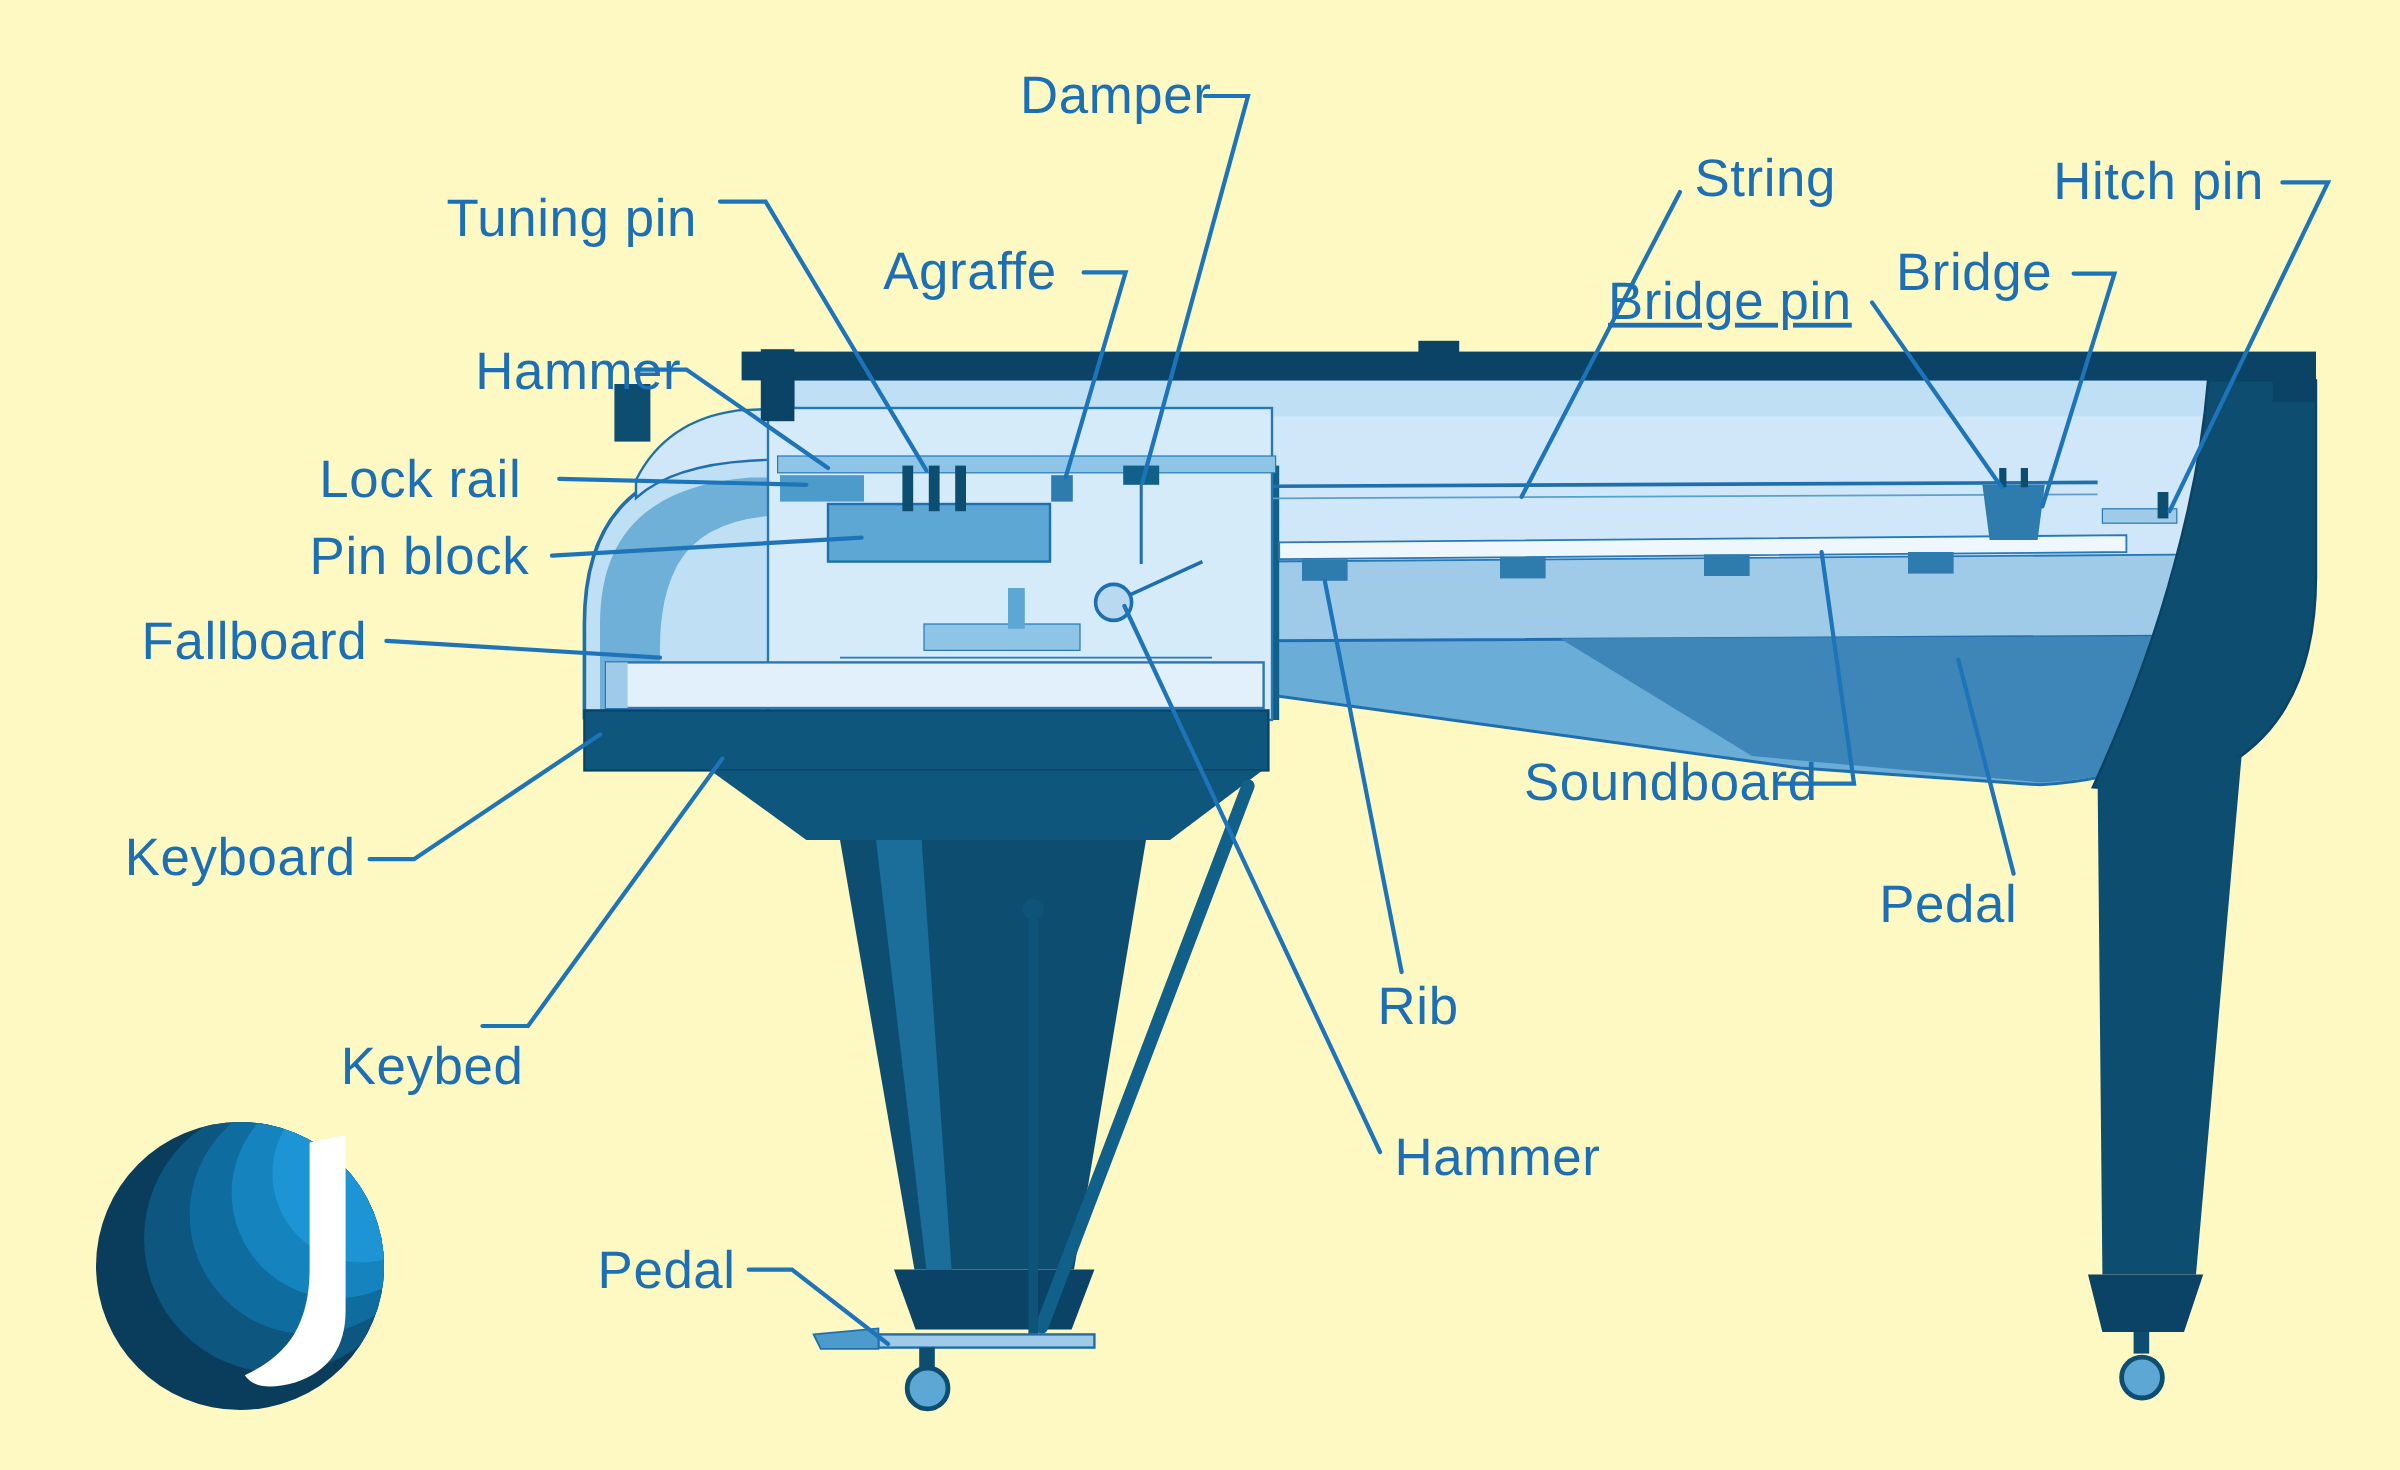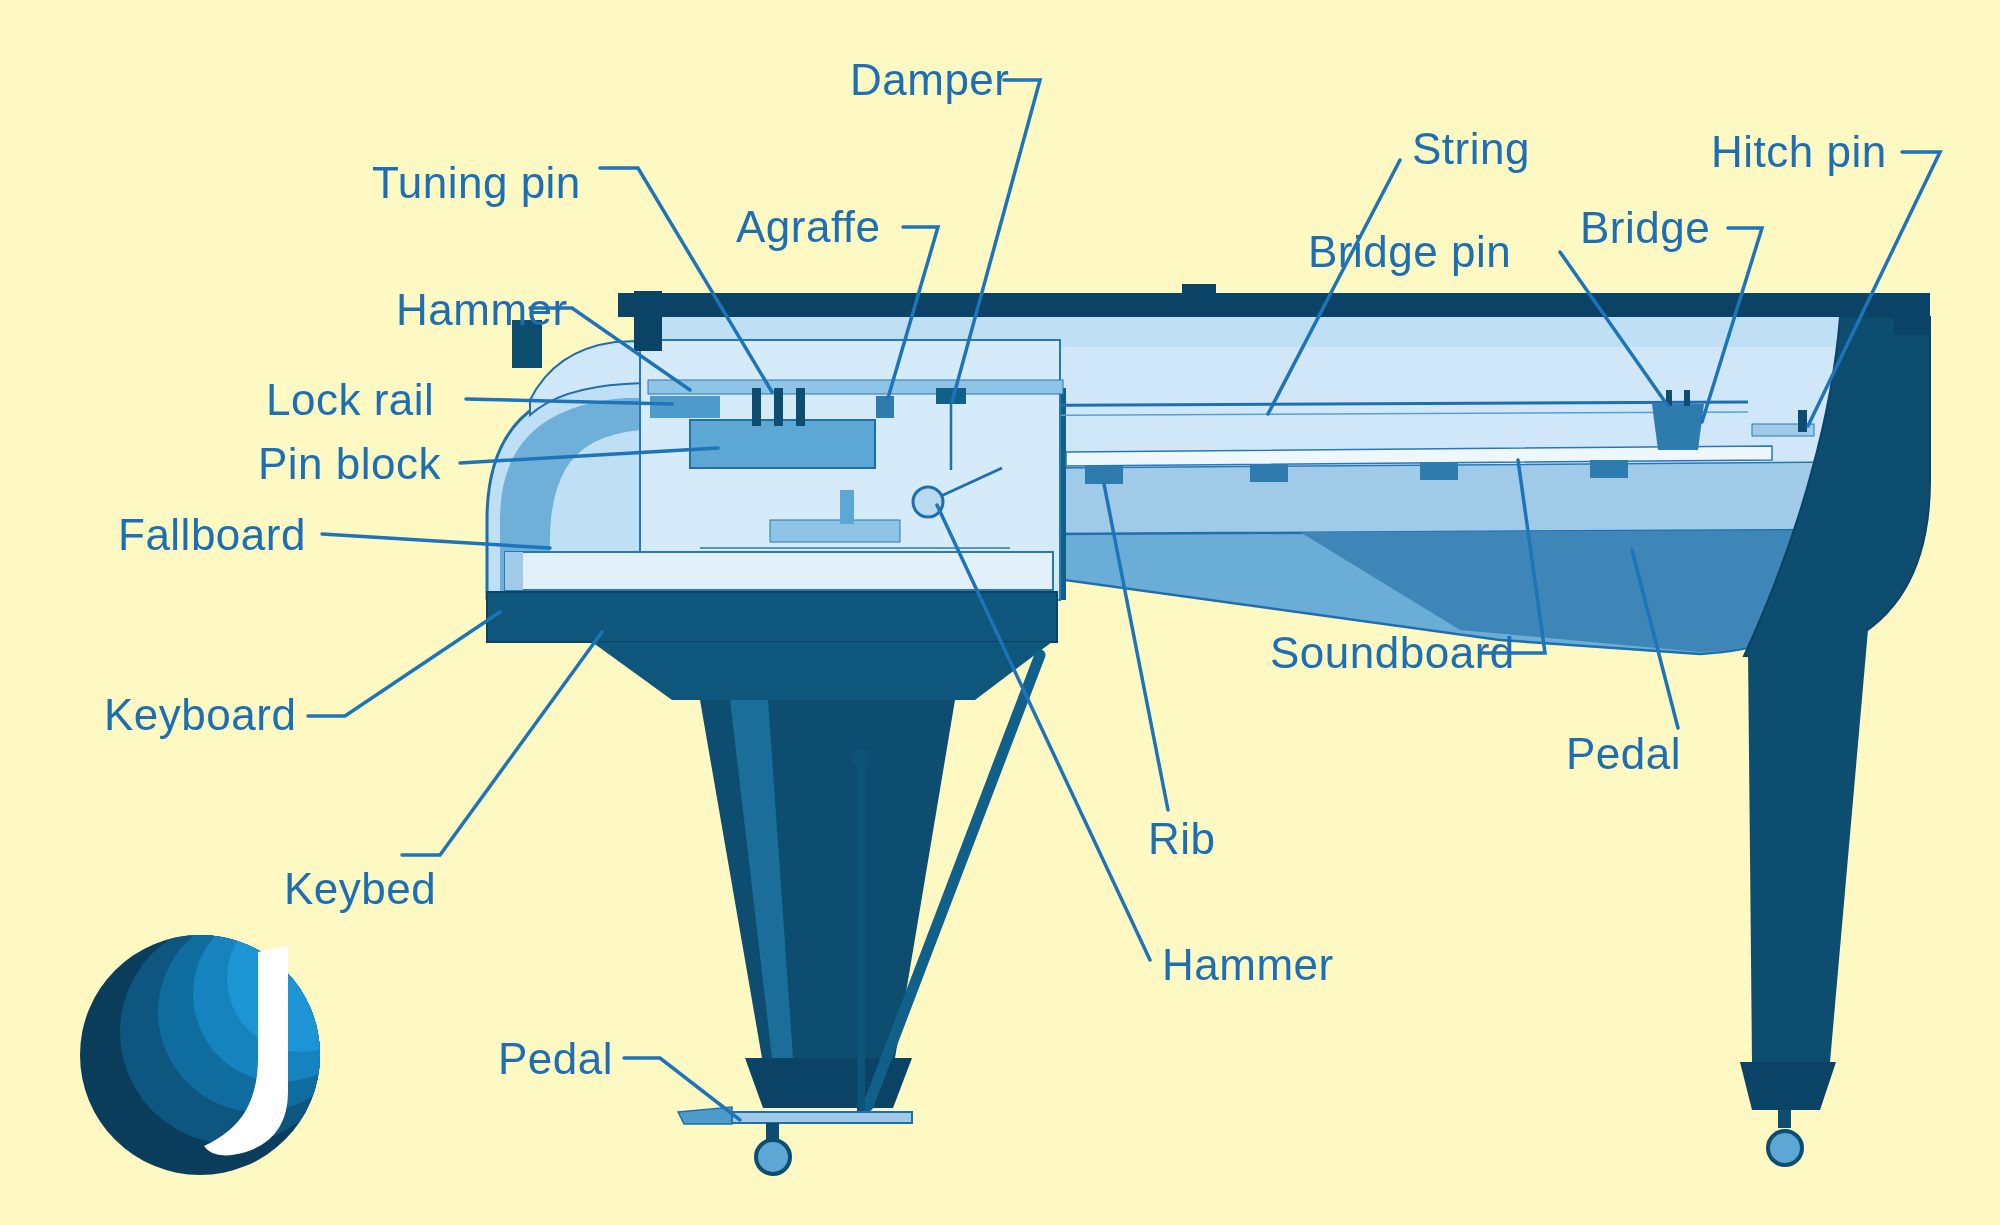--- a/index.html
+++ b/index.html
@@ -178,21 +178,21 @@
   <div class="label" style="left:372px;  top:160px;">Tuning pin</div>
   <div class="label" style="left:736px;  top:204px;">Agraffe</div>
   <div class="label" style="left:396px;  top:287px;">Hammer</div>
   <div class="label" style="left:266px;  top:377px;">Lock rail</div>
   <div class="label" style="left:258px;  top:441px;">Pin block</div>
   <div class="label" style="left:118px;  top:512px;">Fallboard</div>
   <div class="label" style="left:104px;  top:692px;">Keyboard</div>
   <div class="label" style="left:254px;  top:866px;margin-left:30px;">Keybed</div>
   <div class="label" style="left:498px;  top:1036px;">Pedal</div>
   <div class="label" style="left:1412px; top:126px;">String</div>
-  <div class="label" style="left:1308px; top:229px;">Bridge pin</div>
+  <div class="label" style="left:1340px; top:229px;text-decoration:underline;">Bridge pin</div>
   <div class="label" style="left:1580px; top:205px;">Bridge</div>
   <div class="label" style="left:1711px; top:129px;">Hitch pin</div>
   <div class="label" style="left:1228px; top:630px;margin-left:42px;">Soundboard</div>
   <div class="label" style="left:1566px; top:731px;">Pedal</div>
   <div class="label" style="left:1148px; top:816px;text-align:center;">Rib</div>
   <div class="label" style="left:1162px; top:942px;text-align:center;">Hammer</div>
 
 </div>
 
 </body></html>

